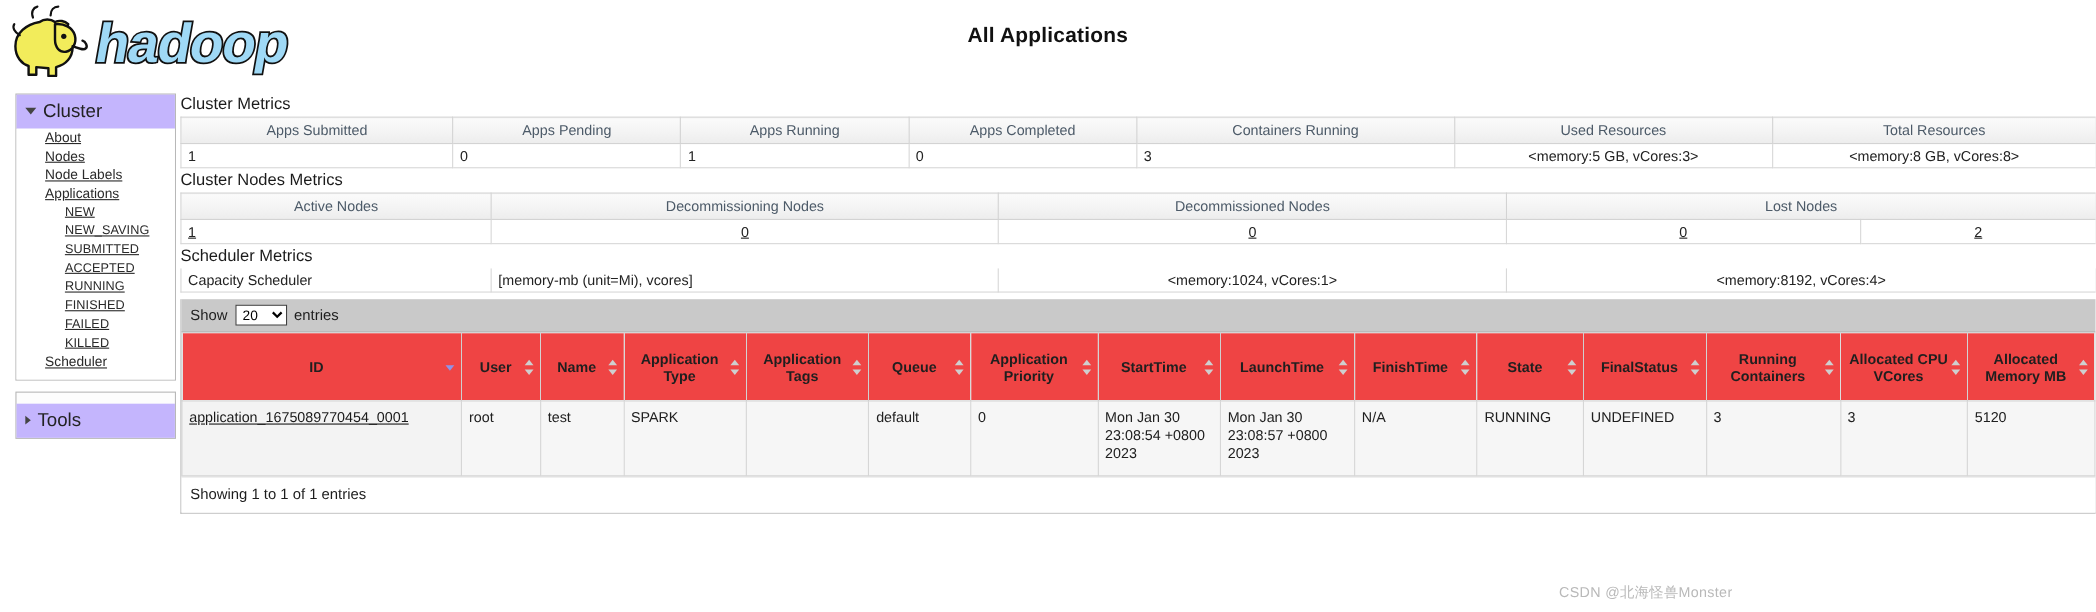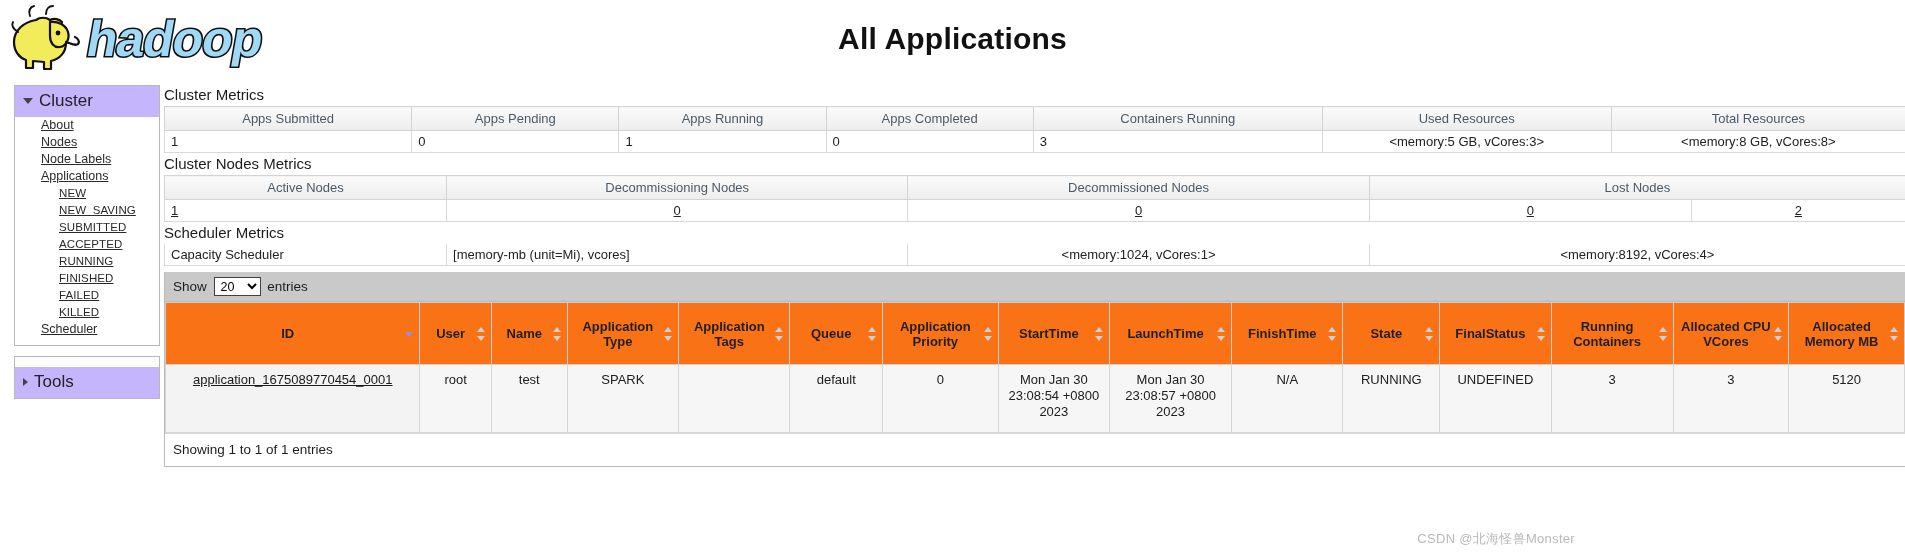--- a/index.html
+++ b/index.html
@@ -10,21 +10,21 @@
     font-family: "Liberation Sans", sans-serif;
     overflow: hidden;
   }
   .page { position: relative; width: 1905px; height: 556px; background:#fff; }
 
   
   .header { position: relative; height: 78px; }
   .logo { position: absolute; left: 6px; top: 2px; width: 300px; height: 72px; }
   .page-title {
     position: absolute; left: 0; right: 0; top: 22px;
-    text-align: center; font-size: 30px; font-weight: bold; color: #111;
+    text-align: center; font-size: 19px; font-weight: bold; color: #111;
     letter-spacing: .2px;
   }
 
   
   .body-wrap { position: relative; display: flex; align-items: flex-start; }
   .sidebar { width: 160px; flex: 0 0 160px; padding-left: 14px; padding-top: 7px; }
 
   .nav-block { border:1px solid #b8b8b8; background:#fdfdfd; margin-bottom: 10px; }
   .nav-head {
     padding: 5px 6px 6px 8px; font-size: 17px; color:#222; background:#c4b5fd;
@@ -62,29 +62,29 @@
 
   
   .dt-wrap { width: 1742px; border:1px solid #b9b9b9; border-top:none; background:#fff; margin-top: 6px; }
   .dt-top { background:#c9c9c9; border-bottom:1px solid #b9b9b9; padding: 5px 8px; font-size: 13.5px; color:#1d1d1d; }
   .dt-top select {
     font-size: 12.5px; font-family:"Liberation Sans", sans-serif;
     padding: 0 2px; margin: 0 3px; height:19px; border:1px solid #404040; background:#fff;
   }
   table.dt { border-collapse: collapse; width: 100%; table-layout: fixed; }
   table.dt th {
-    background: #f97316; border: 1px solid #cfcfcf;
+    background: #ef4444; border: 1px solid #cfcfcf;
     font-size: 13px; font-weight: bold; color: #1f1f1f;
     padding: 8px 16px 8px 6px; text-align: center; vertical-align: middle;
     position: relative; height: 62px; line-height: 15px;
   }
   table.dt td {
     border: 1px solid #d6d6d6; border-top:none;
     font-size: 13px; color:#202020; padding: 7px 6px; vertical-align: top;
-    background:#f6f6f6; line-height: 16px; height: 68px; text-align: center;
+    background:#f6f6f6; line-height: 16px; height: 68px;
   }
   table.dt td.idcell { background:#f3f3f3; }
   .applink { color:#1a1a1a; text-decoration: underline; cursor:pointer; font-size:13px; }
   .sort-ind { position:absolute; right:5px; top:50%; transform: translateY(-50%); width:9px; height:14px; }
   .sort-ind .up, .sort-ind .dn {
     position:absolute; left:0; width:0; height:0;
     border-left:4.5px solid transparent; border-right:4.5px solid transparent;
   }
   .sort-ind .up { top:0; border-bottom:5px solid #cfcfcf; }
   .sort-ind .dn { bottom:0; border-top:5px solid #cfcfcf; }

